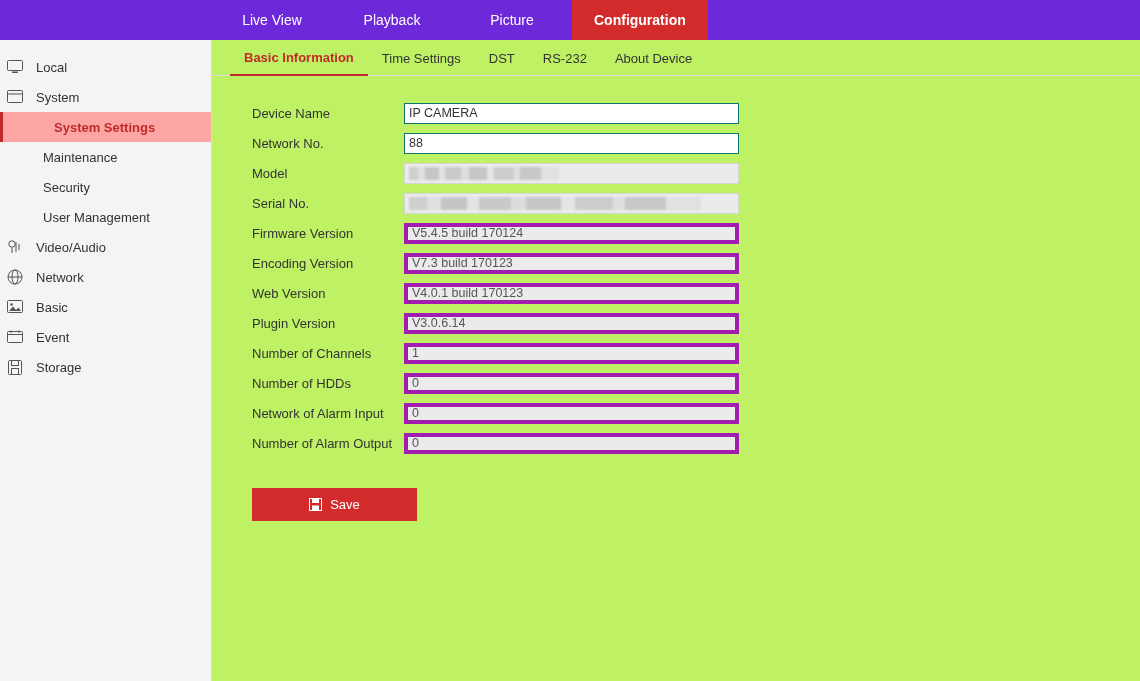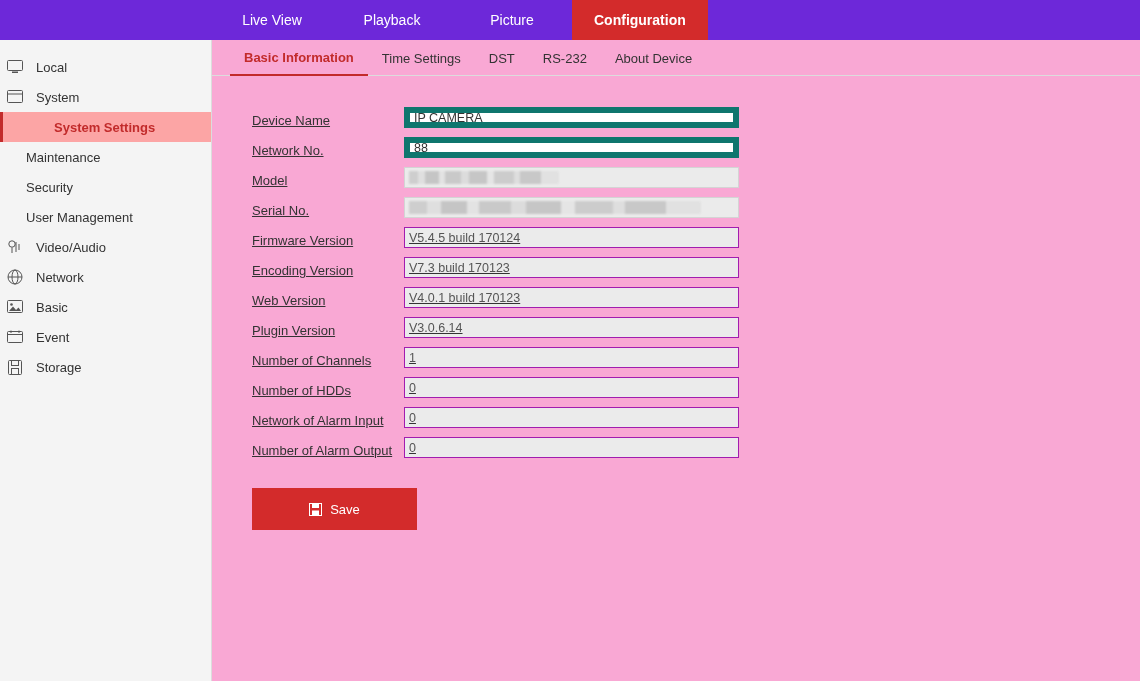--- a/index.html
+++ b/index.html
@@ -61,34 +61,34 @@
     width: 22px;
     height: 18px;
     margin-right: 10px;
     display: inline-flex;
     align-items: center;
     justify-content: center;
     color: #555;
     flex: none;
   }
   .side-item.sub {
-    padding-left: 26px;
+    padding-left: 43px;
     height: 30px;
   }
   .side-item.selected {
     background: #fca5a5;
     color: #c22b2b;
     font-weight: bold;
     border-left: 3px solid #c22b2b;
     padding-left: 51px;
   }
   
   .main {
     flex: 1 1 auto;
-    background: #f9a8d4;
+    background: #bef264;
     position: relative;
   }
   .tabbar {
     height: 36px;
     border-bottom: 1px solid #dcdcdc;
     display: flex;
     align-items: flex-end;
     padding-left: 18px;
   }
   .tab {
@@ -102,65 +102,64 @@
     color: #c22b2b;
     font-weight: bold;
     border-bottom: 2px solid #c22b2b;
     margin-bottom: -1px;
   }
   .form {
     padding: 22px 0 0 40px;
   }
   .row {
     display: flex;
-    align-items: flex-end;
+    align-items: center;
     height: 30px;
     margin-bottom: 0px;
-    text-decoration: underline;
   }
   .row .label {
     width: 152px;
     font-size: 13px;
     color: #333333;
     flex: none;
   }
   .row .field {
     width: 335px;
     height: 21px;
-    border: 6px solid #0f766e;
+    border: 1px solid #0f766e;
     background: #ffffff;
     font-family: "Liberation Sans", sans-serif;
     font-size: 12.5px;
     color: #333333;
     padding: 0 4px;
     line-height: 19px;
   }
   .row .field.readonly {
     background: #ebebeb;
-    border: 1px solid #a21caf;
+    border: 4px solid #a21caf;
     color: #555555;
   }
   .row .field.masked {
     background: #ebebeb;
     border: 1px solid #d4d4d4;
     position: relative;
     overflow: hidden;
   }
   .masked-blur {
     position: absolute;
     left: 4px; top: 3px;
     height: 13px;
     background: linear-gradient(90deg,#c9c9c9 0 6%,#dedede 6% 11%,#bfbfbf 11% 20%,#e2e2e2 20% 24%,#c4c4c4 24% 35%,#dadada 35% 40%,#c0c0c0 40% 52%,#e4e4e4 52% 57%,#c7c7c7 57% 70%,#dcdcdc 70% 74%,#c2c2c2 74% 88%,#e0e0e0 88% 100%);
     filter: blur(1.2px);
     opacity: .85;
   }
   .save-wrap { padding: 30px 0 0 40px; }
   .save-btn {
     width: 165px;
-    height: 42px;
+    height: 33px;
     background: #d32b2b;
     color: #ffffff;
     border: none;
     font-size: 13px;
     font-family: "Liberation Sans", sans-serif;
     display: inline-flex;
     align-items: center;
     justify-content: center;
     gap: 8px;
     cursor: pointer;

